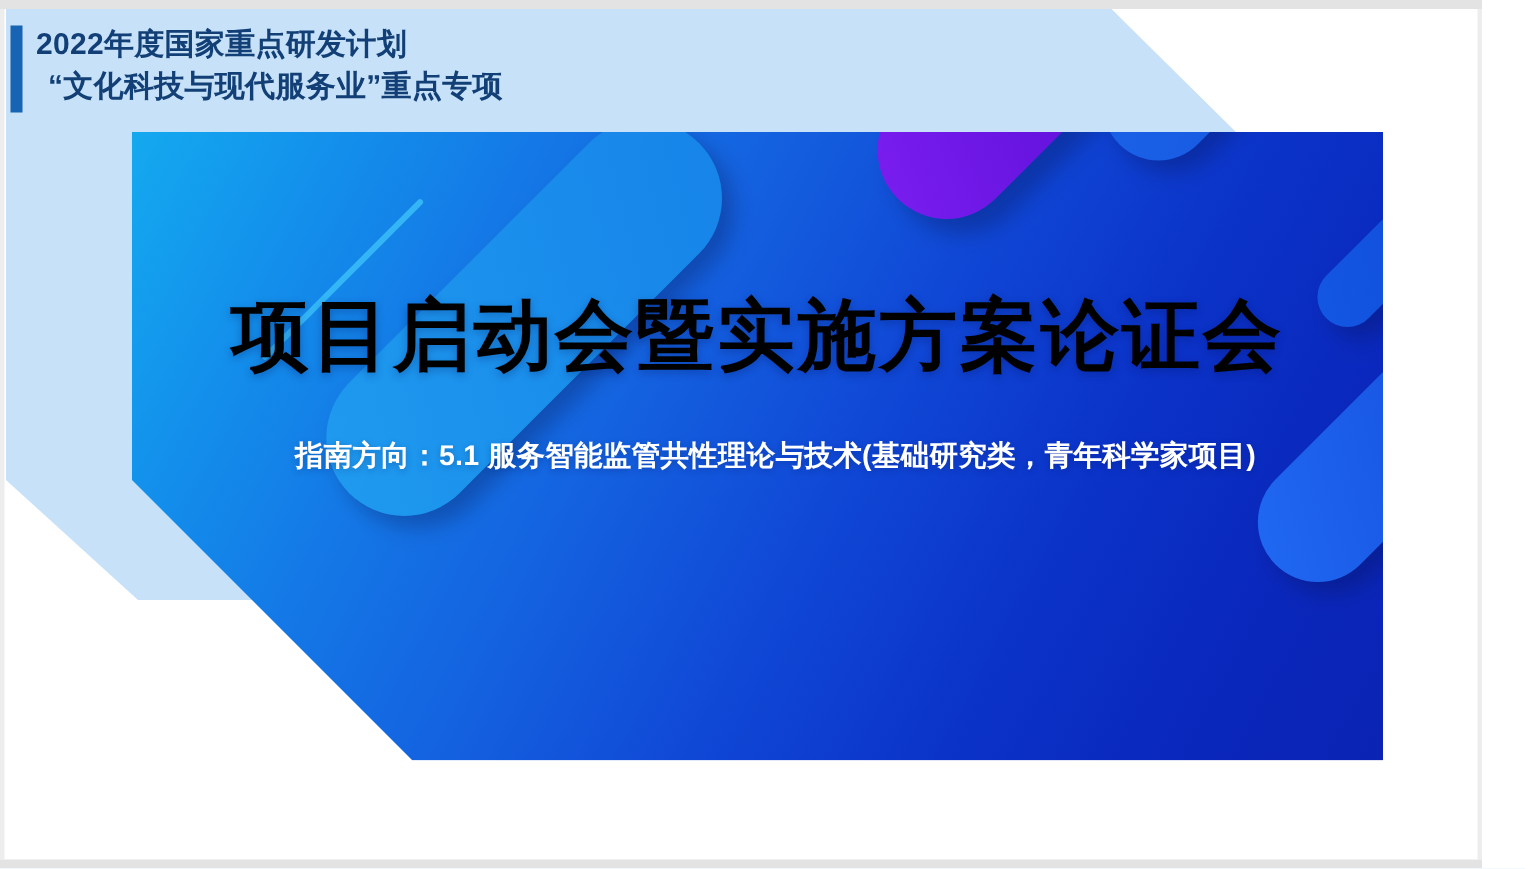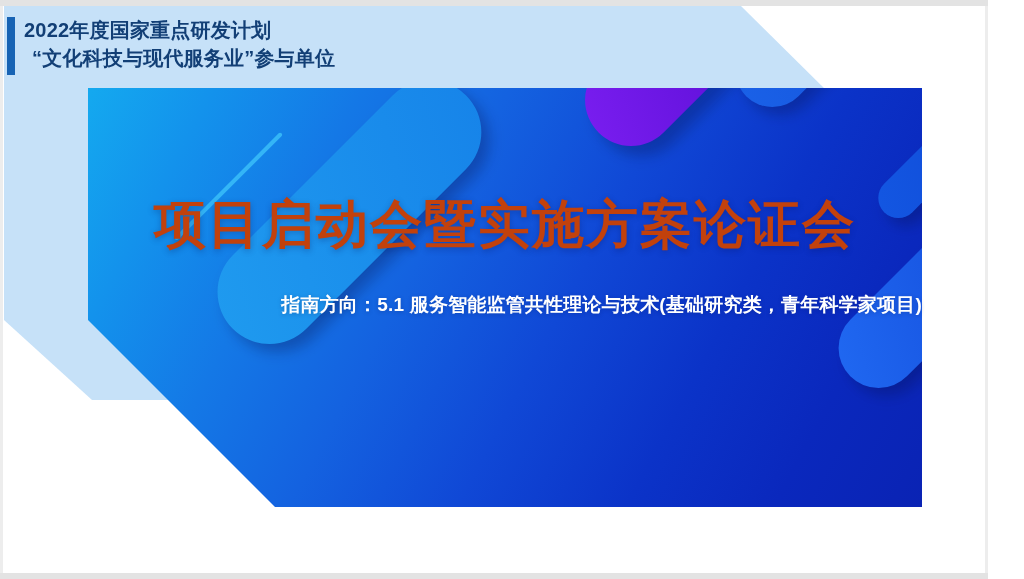--- a/index.html
+++ b/index.html
@@ -142,41 +142,42 @@
     width: 834px;
     height: 419px;
     pointer-events: none;
   }
   .title {
     position: absolute;
     left: 0;
     top: 110px;
     width: 834px;
     text-align: center;
-    color: #c2410c;
+    color: #000000;
     font-weight: bold;
     font-size: 52px;
     letter-spacing: 2px;
     line-height: 1;
     text-shadow: 0 2px 6px rgba(0,20,90,0.30);
     white-space: nowrap;
   }
   .subtitle {
     position: absolute;
     left: 0;
     top: 207px;
     width: 834px;
-    text-align: right;
+    text-align: center;
     color: #ffffff;
     font-weight: bold;
     font-size: 19px;
     letter-spacing: 0.2px;
     line-height: 1;
     white-space: nowrap;
     text-shadow: 0 1px 4px rgba(0,20,90,0.28);
+    padding-left: 12px;
   }
   .credits {
     position: absolute;
     left: 0;
     top: 300px;
     width: 834px;
     text-align: center;
     color: #ffffff;
   }
   .credit-leader {
@@ -214,21 +215,21 @@
   <div class="top-strip"></div>
   <div class="edge-left"></div>
   <div class="edge-right"></div>
 
   <div class="light-panel"></div>
 
   <div class="accent-bar"></div>
 
   <div class="header-text">
     <span class="header-line">2022年度国家重点研发计划</span>
-    <span class="header-line header-line-2">“文化科技与现代服务业”参与单位</span>
+    <span class="header-line header-line-2">“文化科技与现代服务业”重点专项</span>
   </div>
 
   <div class="card">
 
     <div class="pill-shadow" style="left:640px; top:-10px; width:470px; height:74px;"></div>
     <div class="stripe" style="left:632px; top:-18px; width:470px; height:74px;
                 background:linear-gradient(120deg,#1a62e8,#0e3ecb);"></div>
 
     <div class="pill-shadow" style="left:488px; top:22px; width:330px; height:92px;"></div>
     <div class="stripe" style="left:478px; top:12px; width:330px; height:92px;

